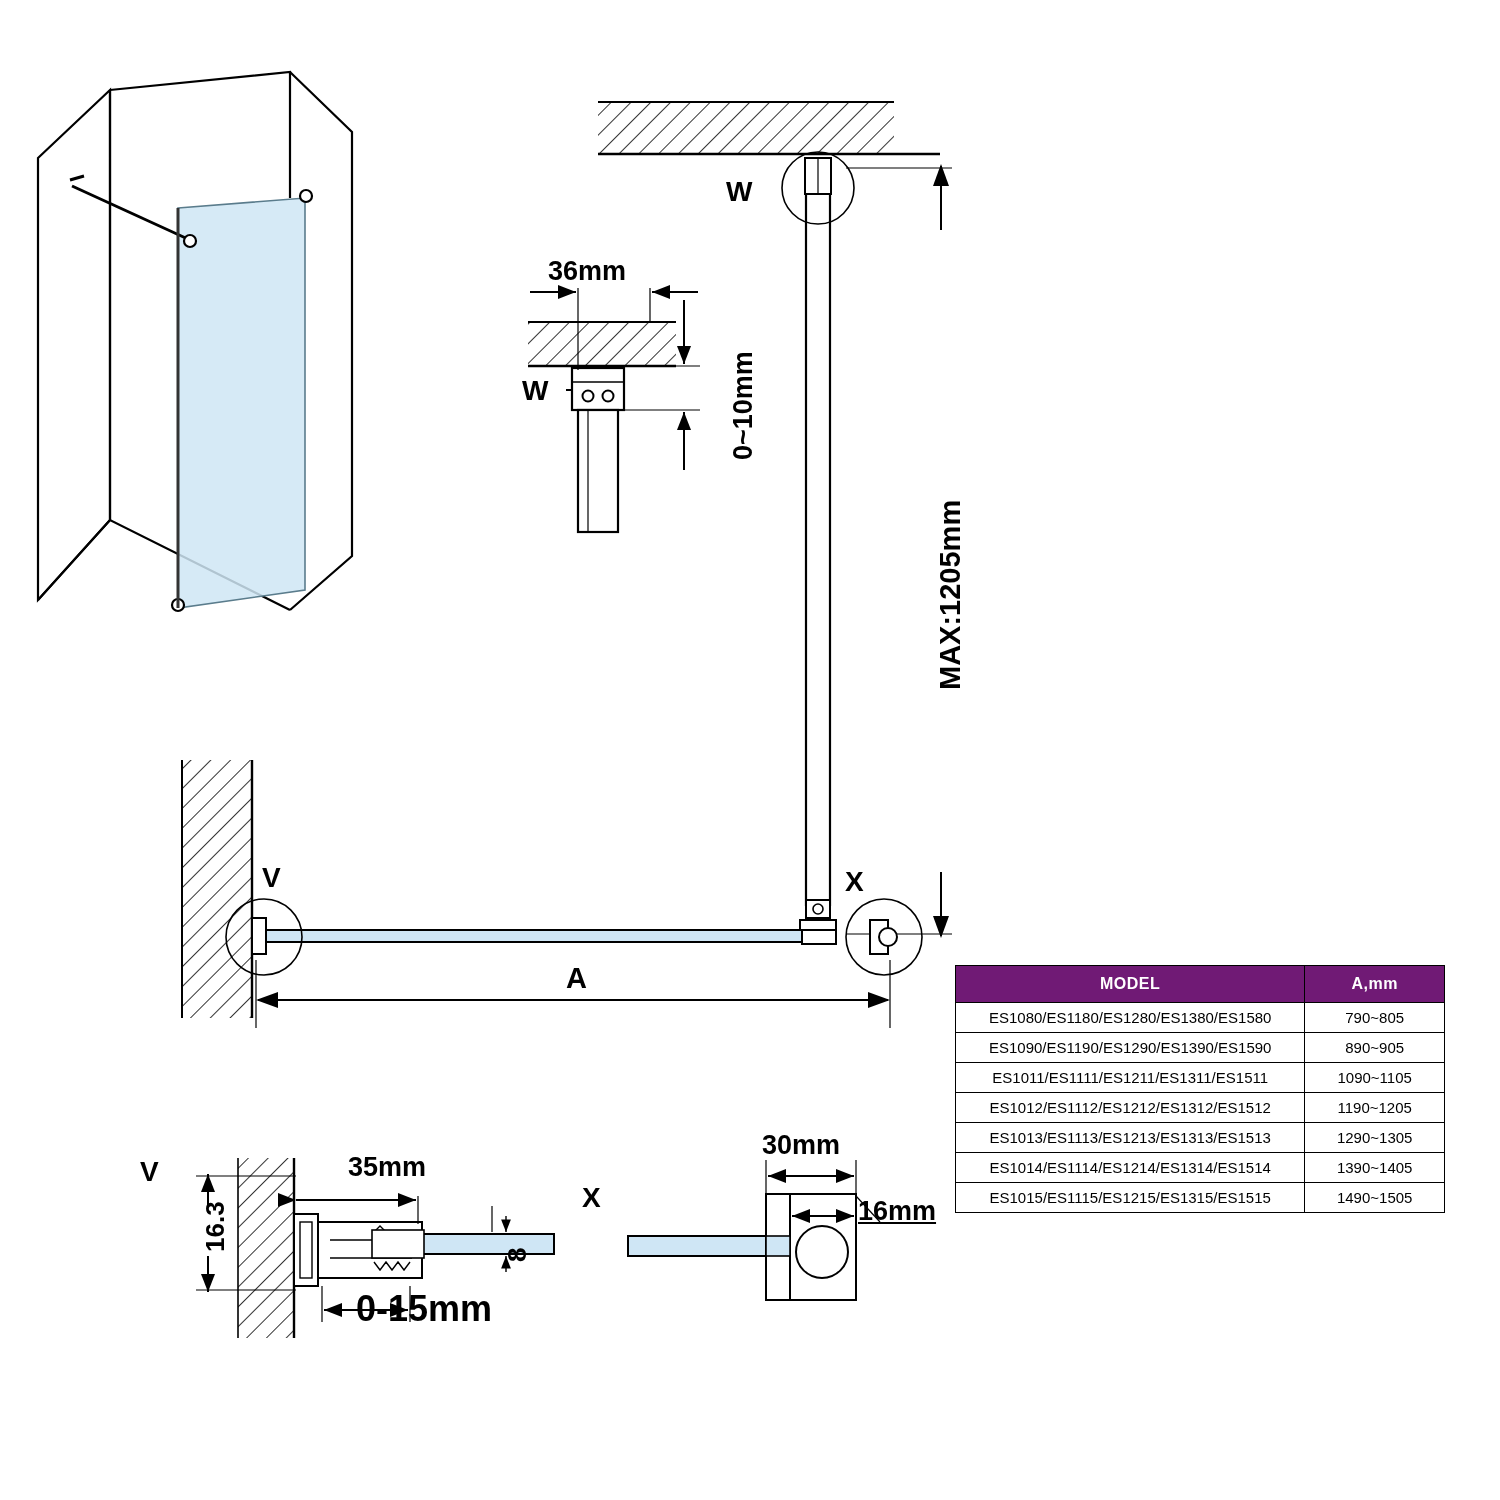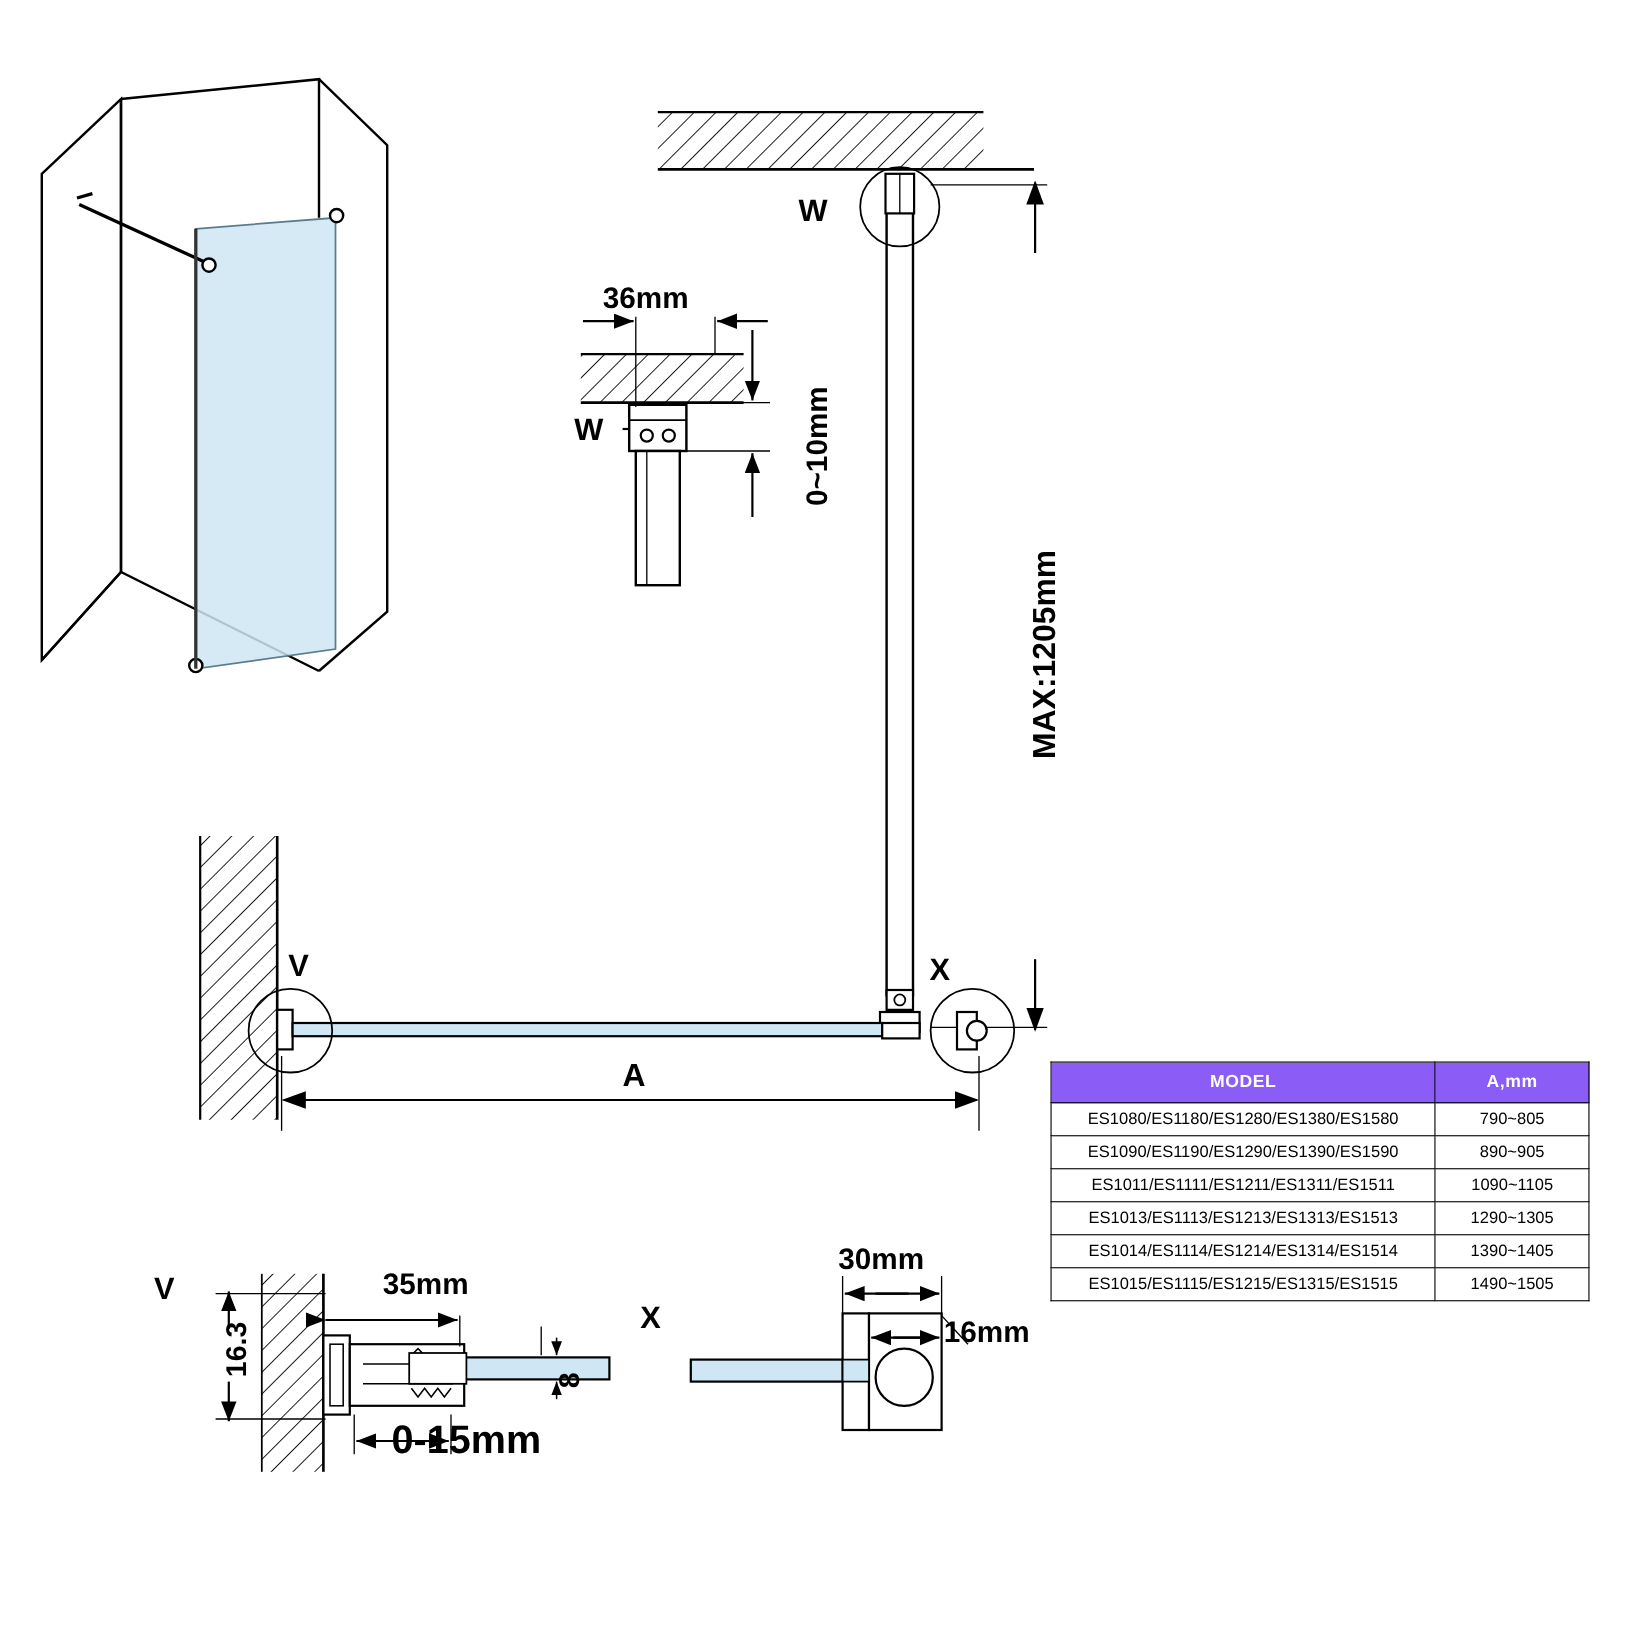--- a/index.html
+++ b/index.html
@@ -5,21 +5,21 @@
   html,body{margin:0;padding:0;background:#fff;}
   body{width:1500px;height:1500px;position:relative;font-family:"Liberation Sans",sans-serif;color:#000;overflow:hidden;}
   .stage{position:absolute;left:0;top:0;width:1500px;height:1500px;}
   svg{position:absolute;left:0;top:0;}
   .lbl{position:absolute;font-weight:bold;white-space:nowrap;}
   .rot90{transform:rotate(-90deg);transform-origin:left top;}
 
   
   .tbl{position:absolute;left:955px;top:965px;width:490px;border-collapse:collapse;}
   .tbl th,.tbl td{border:1px solid #000;font-size:15px;text-align:center;padding:6px 2px;font-family:"Liberation Sans",sans-serif;}
-  .tbl thead th{background:#8b5cf6;color:#fff;font-weight:bold;font-size:16px;letter-spacing:.5px;border:1px solid #000;padding:9px 2px;}
+  .tbl thead th{background:#701a75;color:#fff;font-weight:bold;font-size:16px;letter-spacing:.5px;border:1px solid #000;padding:9px 2px;}
   .tbl td.model{width:350px;}
   .tbl td.val{width:140px;}
 </style>
 </head>
 <body>
 
 <div class="stage">
 
 <svg width="1500" height="1500" viewBox="0 0 1500 1500">
   <defs>
@@ -204,21 +204,21 @@
 <div class="lbl" style="left:566px;top:962px;font-size:29px;">A</div>
 
 <div class="lbl" style="left:140px;top:1156px;font-size:28px;">V</div>
 <div class="lbl rot90" style="left:200px;top:1252px;font-size:26px;">16.3</div>
 <div class="lbl" style="left:300px;top:1152px;font-size:27px;margin-left:48px;">35mm</div>
 <div class="lbl rot90" style="left:502px;top:1262px;font-size:26px;">8</div>
 <div class="lbl" style="left:356px;top:1288px;font-size:36px;">0-15mm</div>
 
 <div class="lbl" style="left:582px;top:1182px;font-size:28px;">X</div>
 <div class="lbl" style="left:762px;top:1130px;font-size:27px;">30mm</div>
-<div class="lbl" style="left:858px;top:1196px;font-size:27px;">16mm</div>
+<div class="lbl" style="left:858px;top:1196px;font-size:27px;text-decoration:underline;">16mm</div>
 
 <table class="tbl">
   <thead>
     <tr>
       <th>MODEL</th>
       <th>A,mm</th>
     </tr>
   </thead>
   <tbody>
     <tr>
@@ -227,20 +227,24 @@
         </tr>
     <tr>
           <td class="model">ES1090/ES1190/ES1290/ES1390/ES1590</td>
           <td class="val">890~905</td>
         </tr>
     <tr>
           <td class="model">ES1011/ES1111/ES1211/ES1311/ES1511</td>
           <td class="val">1090~1105</td>
         </tr>
     <tr>
+          <td class="model">ES1012/ES1112/ES1212/ES1312/ES1512</td>
+          <td class="val">1190~1205</td>
+        </tr>
+    <tr>
           <td class="model">ES1013/ES1113/ES1213/ES1313/ES1513</td>
           <td class="val">1290~1305</td>
         </tr>
     <tr>
           <td class="model">ES1014/ES1114/ES1214/ES1314/ES1514</td>
           <td class="val">1390~1405</td>
         </tr>
     <tr>
           <td class="model">ES1015/ES1115/ES1215/ES1315/ES1515</td>
           <td class="val">1490~1505</td>

